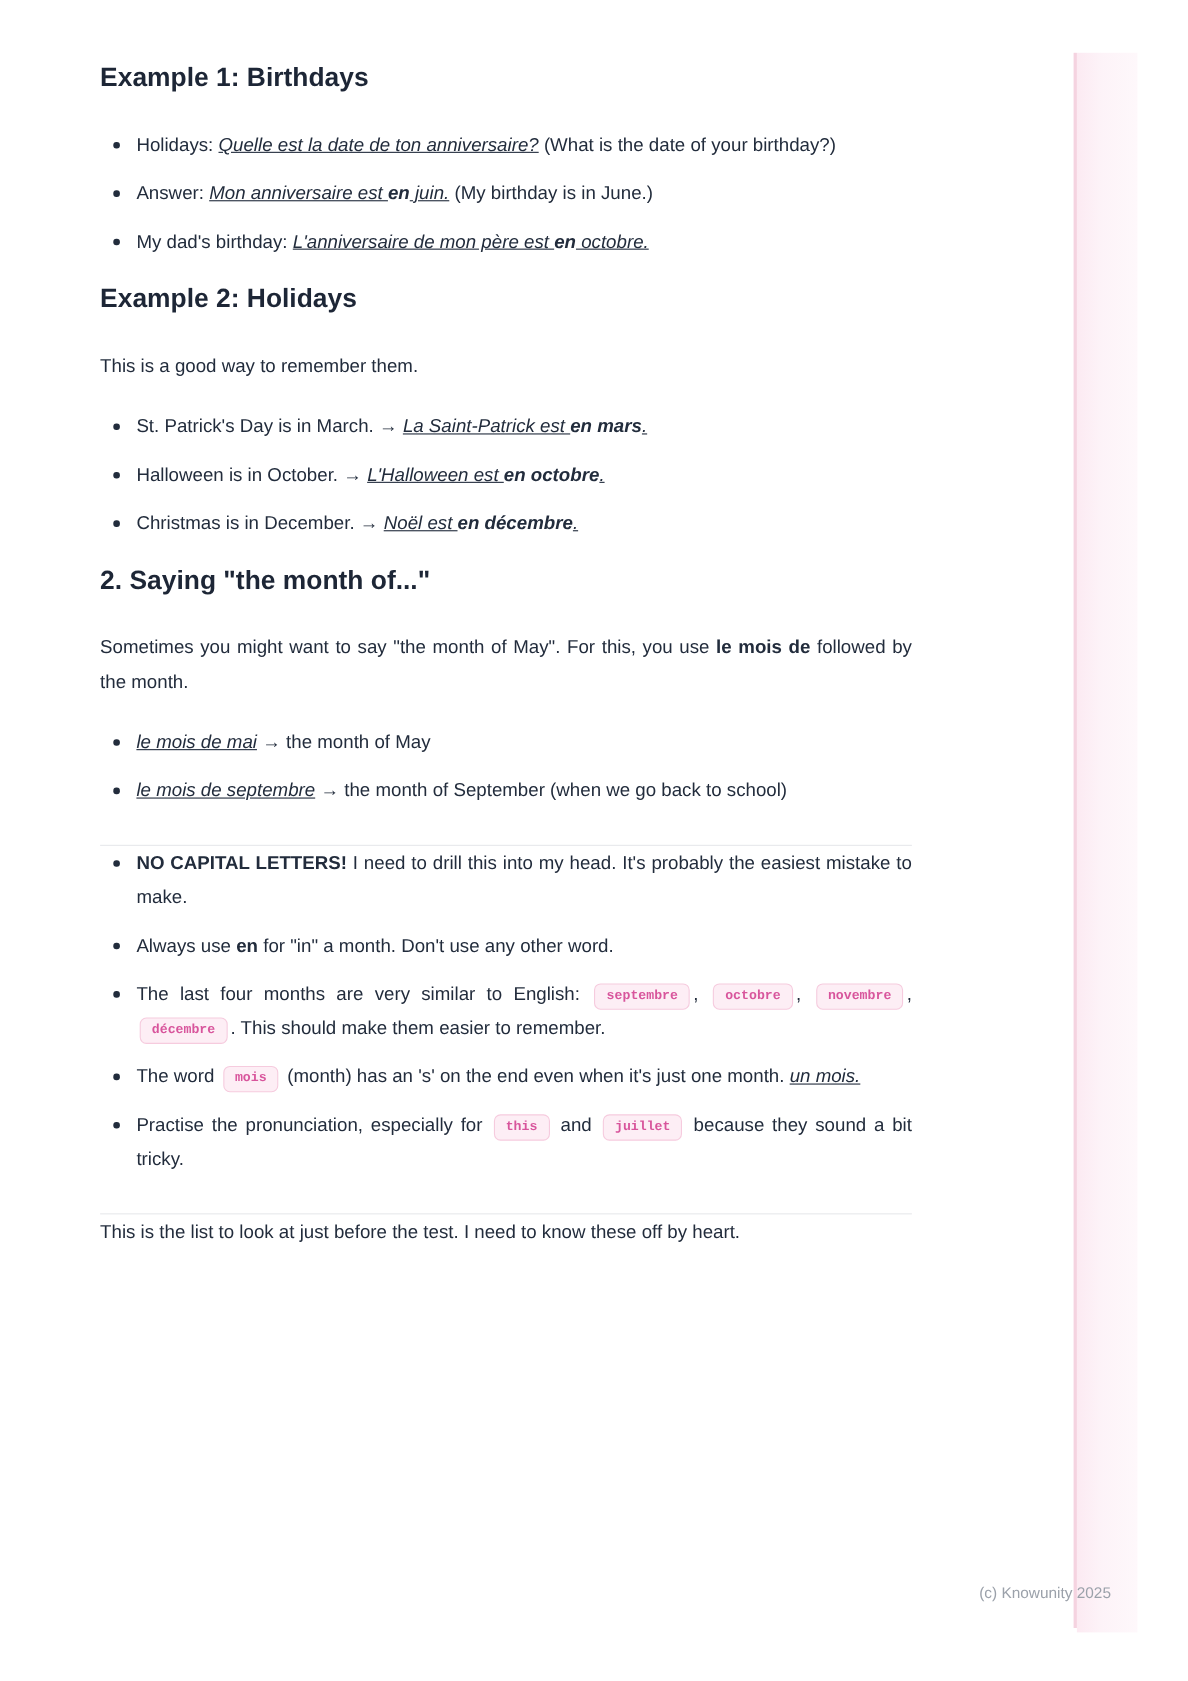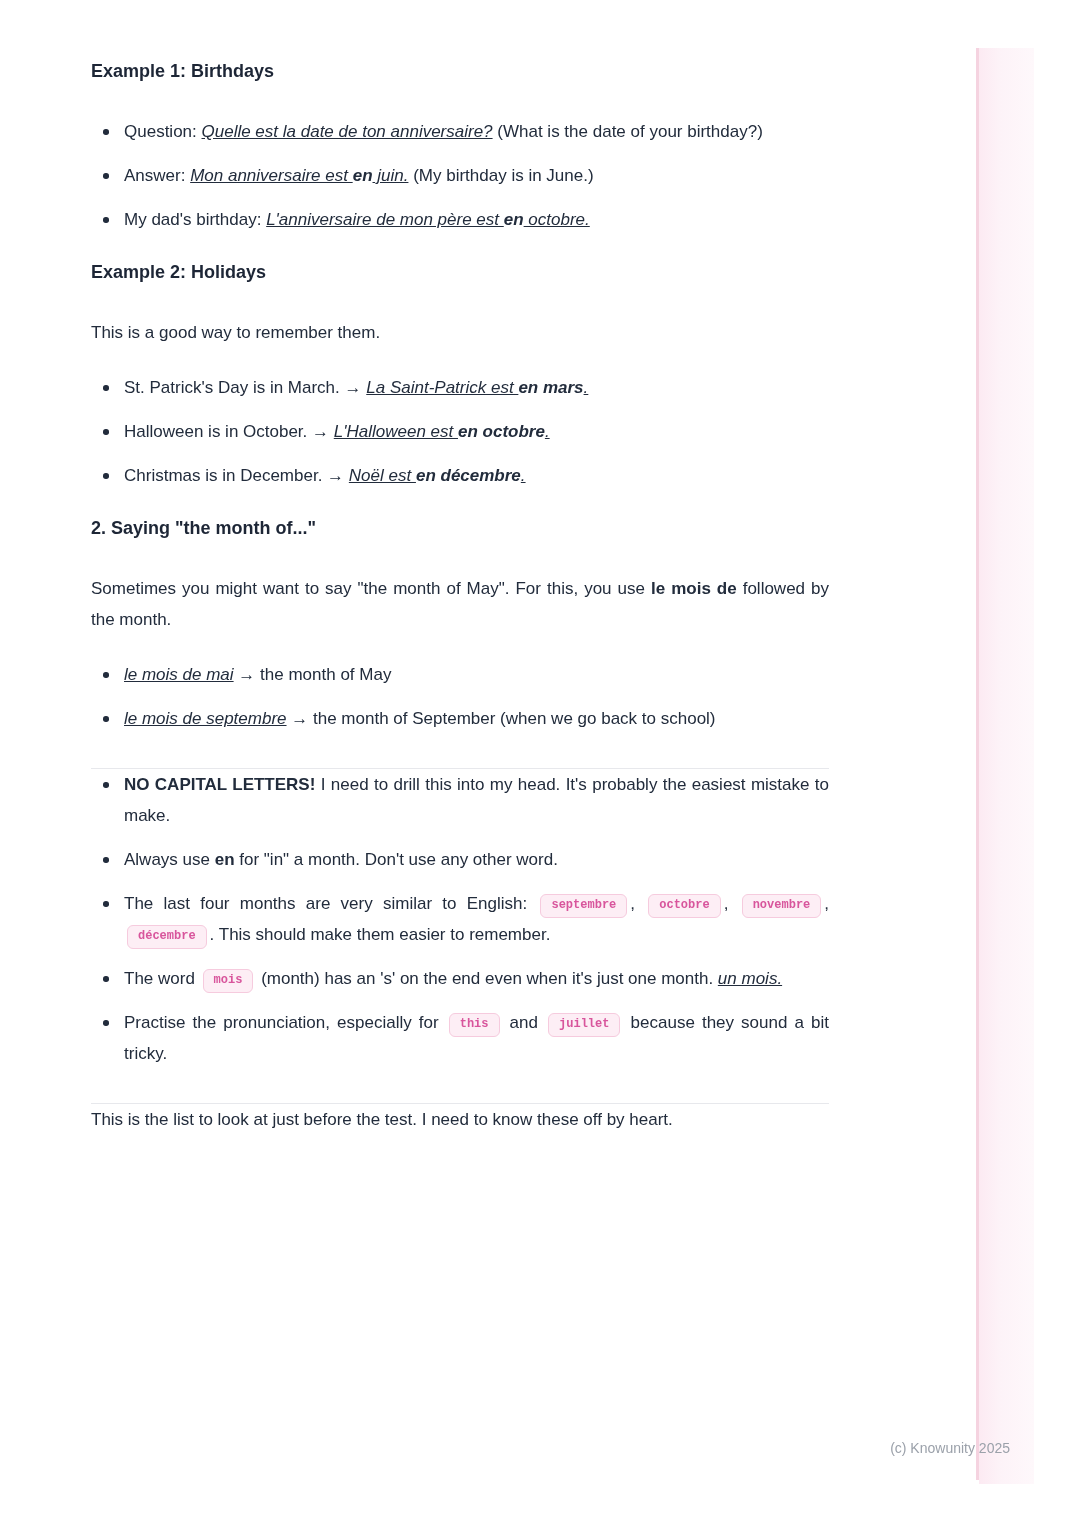--- a/index.html
+++ b/index.html
@@ -11,21 +11,21 @@
     color: #222c3c;
     position: relative;
     overflow: hidden;
   }
   .content {
     position: absolute;
     left: 91px; top: 58px;
     width: 738px;
   }
   h4.sub {
-    font-size: 18px;
+    font-size: 24px;
     font-weight: 700;
     line-height: 26px;
     color: #1d2636;
     margin: 0 0 32px 0;
   }
   h2.section {
     font-size: 29px;
     font-weight: 700;
     line-height: 38px;
     color: #f8dbe7;
@@ -107,21 +107,21 @@
     text-align: right;
   }
 </style>
 </head>
 <body>
 
 <div class="content">
 
   <h4 class="sub">Example 1: Birthdays</h4>
   <ul class="blist">
-    <li><span>Question: </span><em>Quelle est la date de ton anniversaire?</em><span> (What is the date of your birthday?)</span></li>
+    <li><span>Holidays: </span><em>Quelle est la date de ton anniversaire?</em><span> (What is the date of your birthday?)</span></li>
     <li><span>Answer: </span><em>Mon anniversaire est </em><span class="bi">en</span><em> juin.</em><span> (My birthday is in June.)</span></li>
     <li><span>My dad's birthday: </span><em>L'anniversaire de mon père est </em><span class="bi">en</span><em> octobre.</em></li>
   </ul>
 
   <h4 class="sub">Example 2: Holidays</h4>
   <p class="body">This is a good way to remember them.</p>
   <ul class="blist">
     <li><span>St. Patrick's Day is in March. → </span><em>La Saint-Patrick est </em><span class="bi">en mars</span><em>.</em></li>
     <li><span>Halloween is in October. → </span><em>L'Halloween est </em><span class="bi">en octobre</span><em>.</em></li>
     <li><span>Christmas is in December. → </span><em>Noël est </em><span class="bi">en décembre</span><em>.</em></li>

